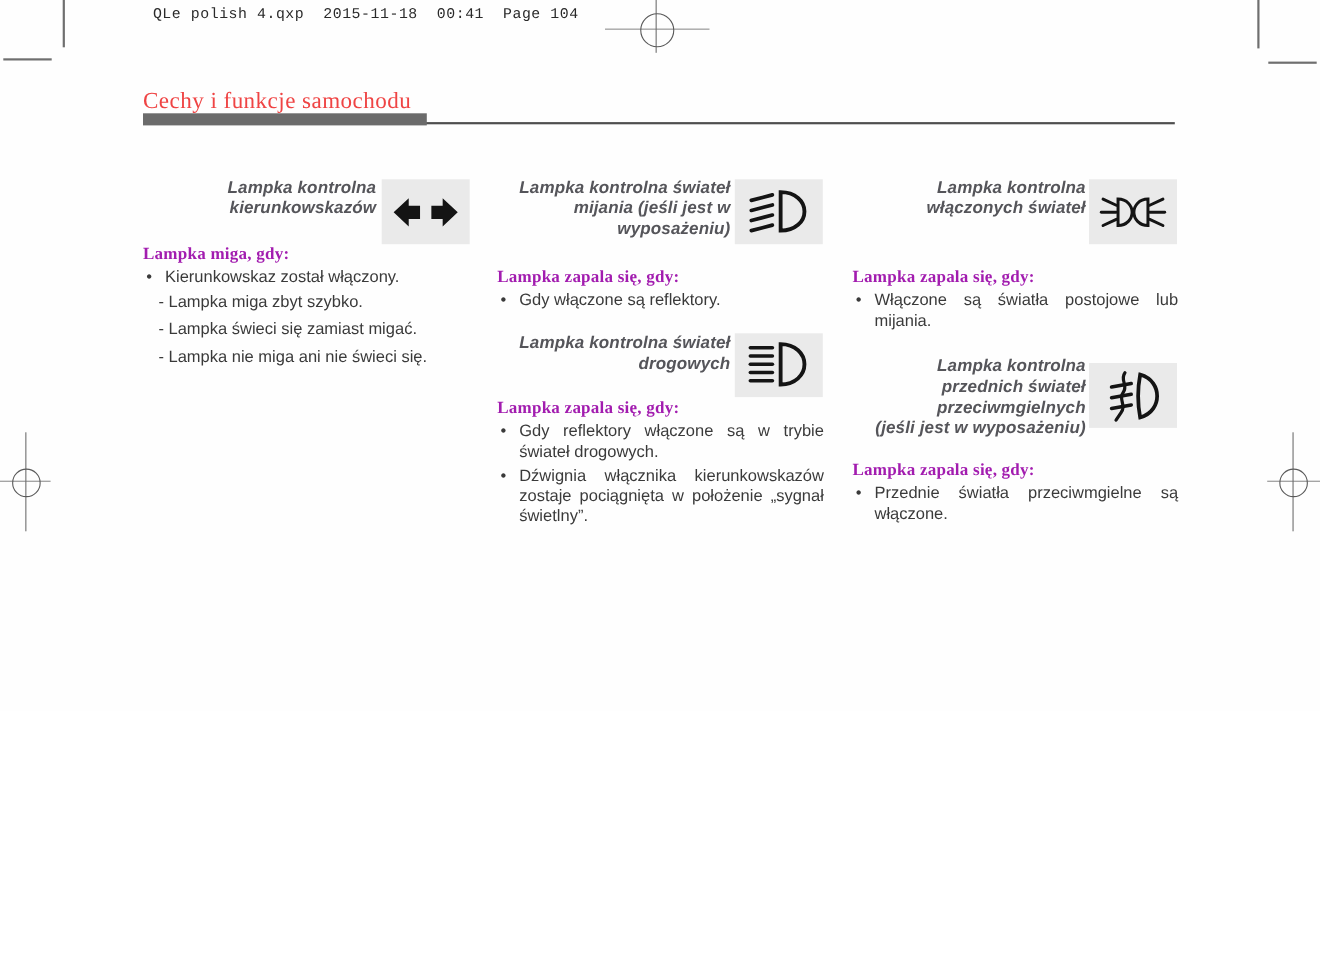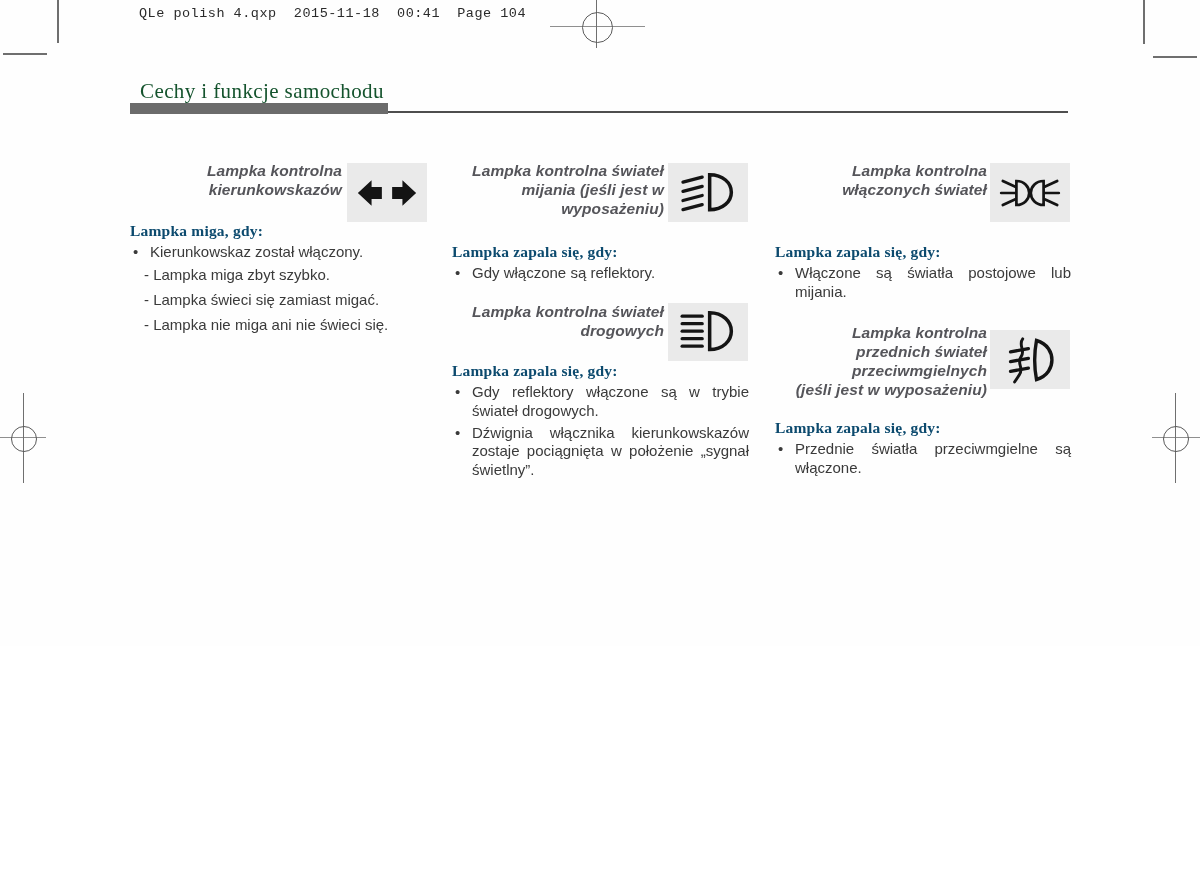--- a/index.html
+++ b/index.html
@@ -9,31 +9,31 @@
   
   .proof{position:absolute;left:139px;top:6px;font-family:"Liberation Mono",monospace;
          font-size:13.5px;color:#2a2a2a;white-space:pre;letter-spacing:.5px;}
 
   
   .mark{position:absolute;background:#6f6f6f;}
   .mark.light{background:#8f8f8f;}
   .regcircle{position:absolute;border:1.3px solid #5a5a5a;border-radius:50%;background:transparent;}
 
   
-  .title{position:absolute;left:140px;top:79px;font-family:"Liberation Serif",serif;
-         font-size:21px;color:#14532d;letter-spacing:.4px;}
+  .title{position:absolute;left:130px;top:79px;font-family:"Liberation Serif",serif;
+         font-size:21px;color:#ef4444;letter-spacing:.4px;}
   .title-rule{position:absolute;left:130px;top:111px;width:938px;height:2px;background:#4e4e4e;}
   .title-bar{position:absolute;left:130px;top:103px;width:258px;height:11px;background:#6b6b6b;}
 
   
   .block{position:absolute;font-size:15px;line-height:18.8px;color:#3a3a3a;}
   .heading{font-style:italic;font-weight:bold;font-size:15.5px;line-height:19px;
            color:#55555a;white-space:pre-line;width:212px;letter-spacing:.1px;text-align:right;}
   .cond{font-family:"Liberation Serif",serif;font-weight:bold;font-size:15.5px;
-        line-height:19px;color:#0c4a6e;letter-spacing:.2px;}
+        line-height:19px;color:#a21caf;letter-spacing:.2px;}
   .bullet{position:relative;padding-left:20px;text-align:justify;margin-top:3px;}
   .bullet::before{content:"\2022";position:absolute;left:3px;top:0;color:#3a3a3a;}
   .para{text-align:justify;margin-top:26px;line-height:18.6px;}
   .dashes{margin-top:4px;}
   .dash-item{margin:0 0 6.5px 14px;line-height:18.8px;}
 
   
   .iconbox{position:absolute;width:80px;height:59px;background:#eaeaea;
            display:flex;align-items:center;justify-content:center;}
   .iconbox svg{display:block;}

